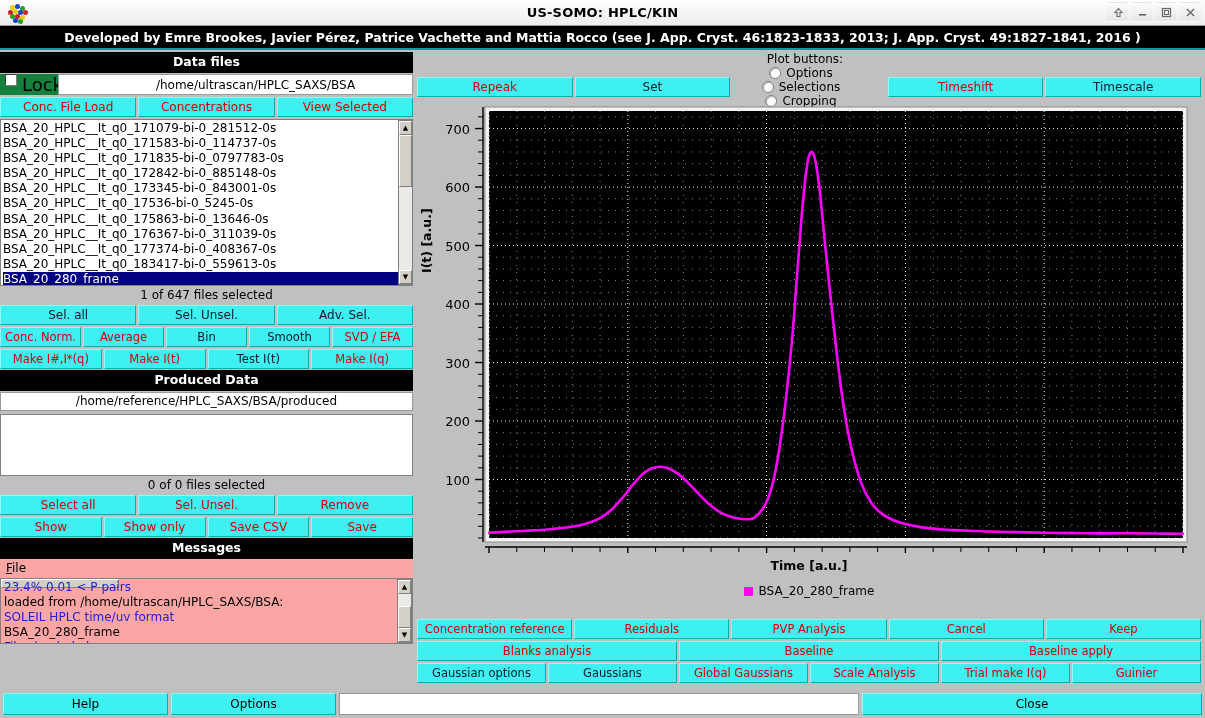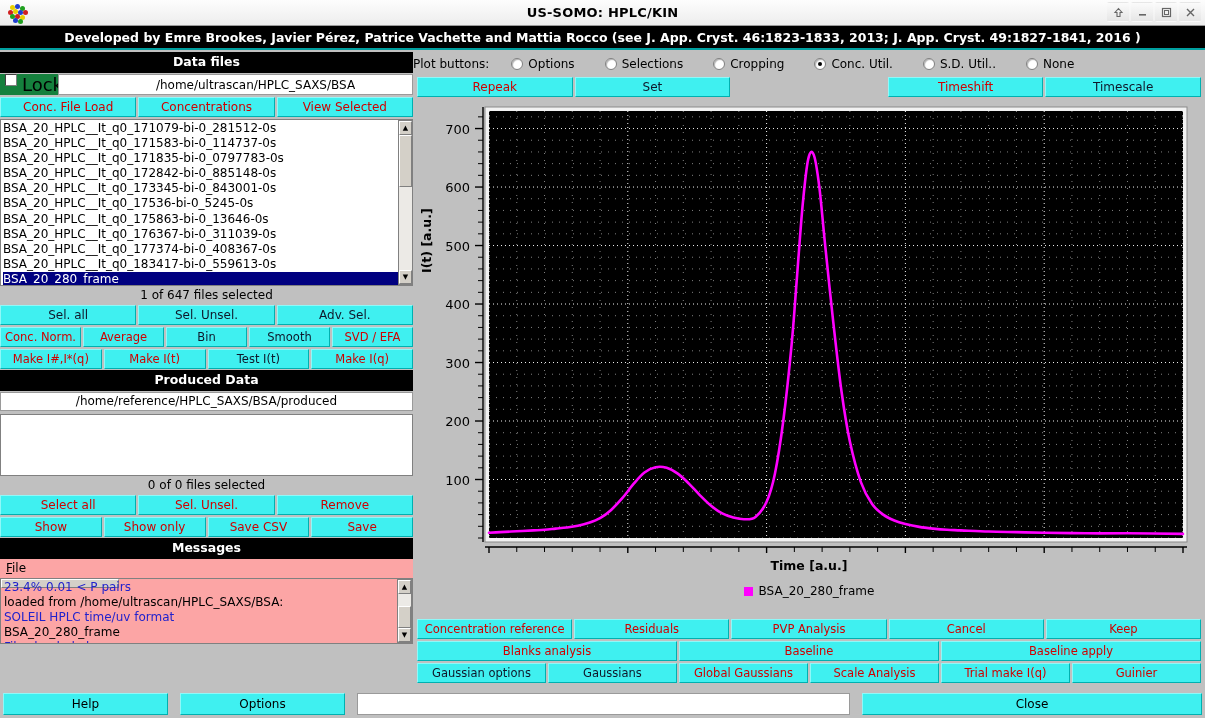--- a/index.html
+++ b/index.html
@@ -158,22 +158,22 @@
     background: #d4d0c8; border: 1px solid #fff;
     border-right-color: #808080; border-bottom-color:#808080;
   }
 
   
   .right {
     position: absolute; left: 413px; top: 52px; width: 792px; height: 635px;
     background: #c0c0c0;
   }
   .plotbtnrow {
-    display: flex; align-items: center; height: 24px; padding-left: 0; gap: 8px;
-    font-size: 12px; color: #000;
+    display: flex; align-items: center; height: 24px; padding-left: 6px; gap: 0px;
+    font-size: 12px; color: #000; flex-direction: column;
   }
   .plotbtnrow .lbl { margin-right: 14px; }
   .radio-item { display: flex; align-items: center; gap: 5px; margin-right: 22px; }
   .radio {
     width: 12px; height: 12px; border-radius: 50%;
     background: #fff; border: 1px solid #808080;
     box-shadow: inset 1px 1px 1px rgba(0,0,0,.3);
     position: relative; flex: none;
   }
   .radio.on::after {
@@ -202,21 +202,21 @@
     font-size: 12px; color: #000;
   }
   .legend .swatch { width: 9px; height: 9px; background: #ff00ff; flex: none; }
 
   .botbtns { position: absolute; left: 0; top: 565px; width: 792px; padding: 0 4px; }
   .botbtns .brow { margin-top: 2px; }
 
   
   .footer {
     position: absolute; left: 0; bottom: 1px; width: 1205px; height: 26px;
-    display: flex; gap: 12px; padding: 0 3px; align-items: center;
+    display: flex; gap: 3px; padding: 0 3px; align-items: center;
   }
   .fbtn {
     background: #3ff0f0; color: #000; font-size: 12px;
     border: 1px solid #00b0b0;
     border-top-color: #8ff8f8; border-left-color: #8ff8f8;
     height: 22px; display: flex; align-items: center; justify-content: center;
     cursor: default;
   }
   .fgap { flex: 1; background: #fff; height: 22px; border: 1px solid #9a9a9a; }
 </style>

